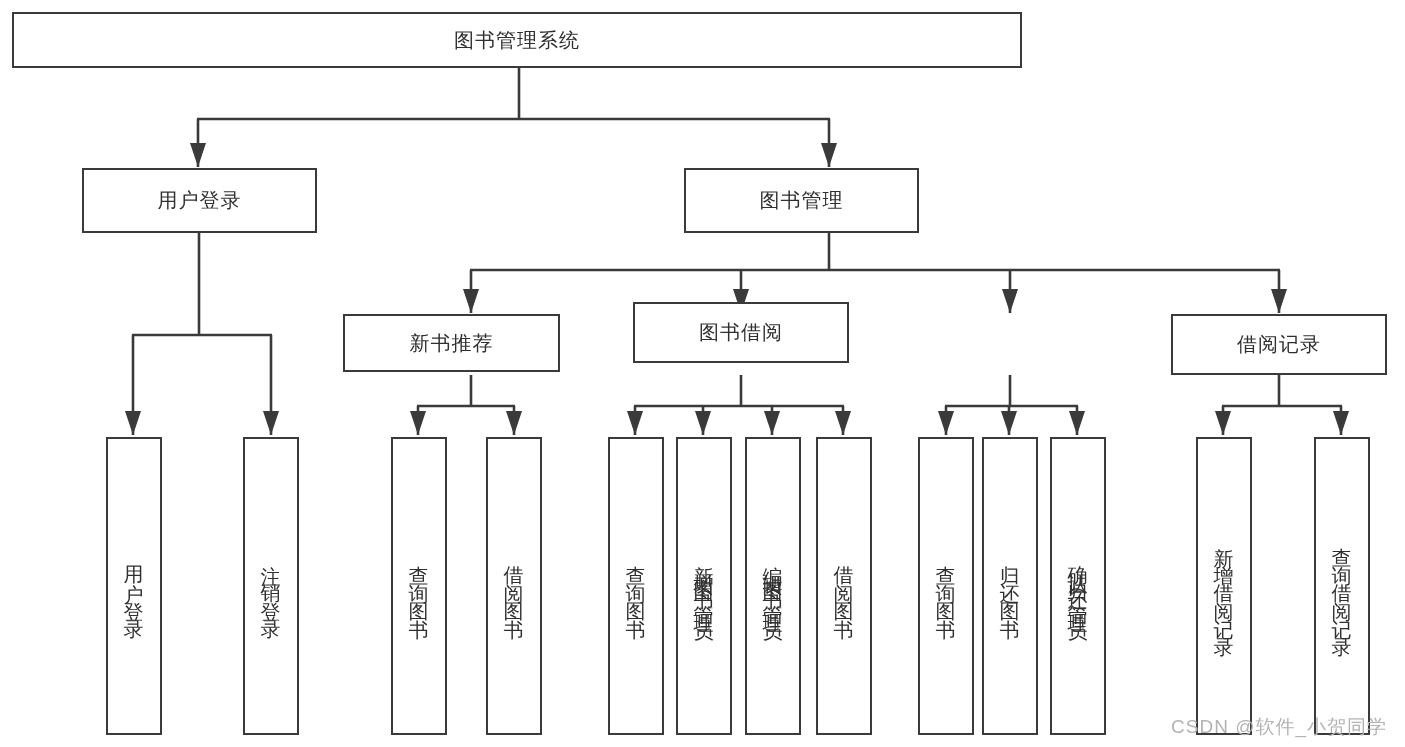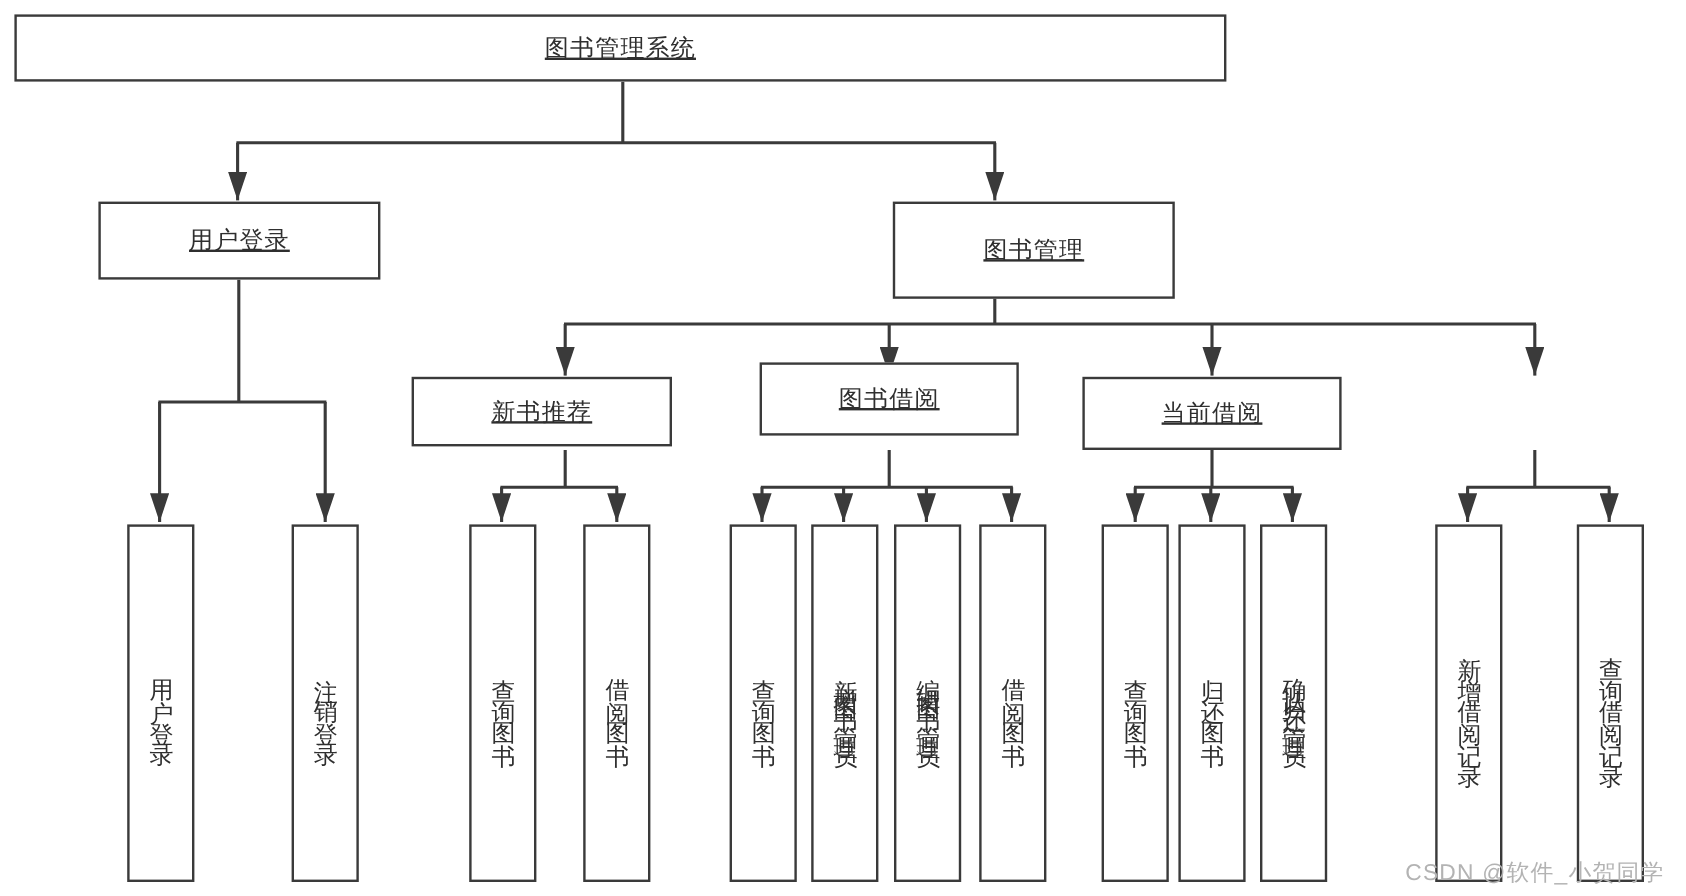--- a/index.html
+++ b/index.html
@@ -15,21 +15,20 @@
   }
   #wires{position:absolute;left:0;top:0;z-index:0;}
   .box{
     position:absolute;z-index:1;
     background:var(--fill);
     border:2.6px solid var(--border);
     display:flex;align-items:center;justify-content:center;
     color:var(--text);
     font-size:20px;letter-spacing:1px;
     white-space:nowrap;
-    text-decoration:underline;
   }
   .leaf{
     position:absolute;z-index:1;top:437px;width:56px;height:298px;
     background:var(--fill);
     border:2.6px solid var(--border);
     display:flex;align-items:center;justify-content:center;
   }
   .vtext{
     writing-mode:vertical-rl;
     color:var(--text);
@@ -107,25 +106,25 @@
         <path d="M1222 406 H1342"></path>
         <path d="M1223 406 V435" marker-end="url(#ah)"></path>
         <path d="M1341 406 V435" marker-end="url(#ah)"></path>
       </g>
     </g>
   </svg>
 
   <div class="box" style="left:12px;top:12px;width:1010px;height:56px">图书管理系统</div>
 
   <div class="box" style="left:82px;top:168px;width:235px;height:65px">用户登录</div>
-  <div class="box" style="left:744px;top:168px;width:235px;height:81px">图书管理</div>
+  <div class="box" style="left:684px;top:168px;width:235px;height:65px">图书管理</div>
 
   <div class="box" style="left:343px;top:314px;width:217px;height:58px">新书推荐</div>
   <div class="box" style="left:633px;top:302px;width:216px;height:61px">图书借阅</div>
-  <div class="box" style="left:902px;top:314px;width:216px;height:61px">当前借阅</div>
+  <div class="box" style="left:1171px;top:314px;width:216px;height:61px">借阅记录</div>
 
   <div class="leaf" style="left:106px">
     <span class="vtext" style="letter-spacing: 18px;">用户登录</span>
     </div>
   <div class="leaf" style="left:243px">
     <span class="vtext" style="letter-spacing: 18px;">注销登录</span>
     </div>
   <div class="leaf" style="left:391px">
     <span class="vtext" style="letter-spacing: 18px;">查询图书</span>
     </div>

